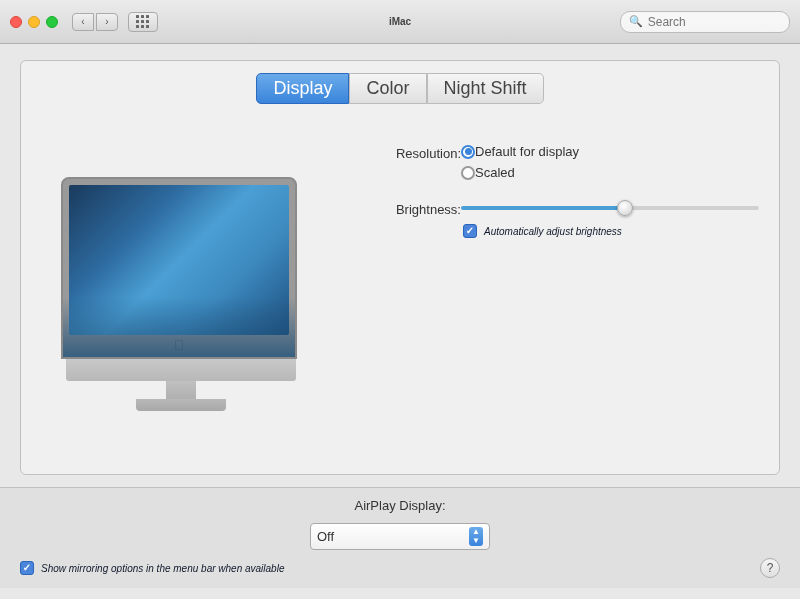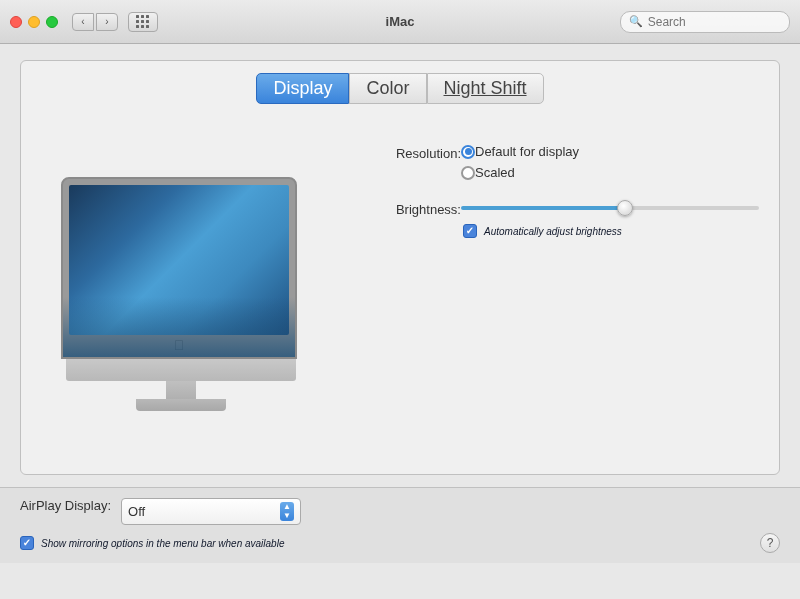--- a/index.html
+++ b/index.html
@@ -24,21 +24,21 @@
       align-items: center;
       justify-content: space-between;
       padding: 0 10px;
       position: relative;
     }
 
     .titlebar-center {
       position: absolute;
       left: 50%;
       transform: translateX(-50%);
-      font-size: 13px;
+      font-size: 10px;
       font-weight: 600;
       color: #444;
     }
 
     .titlebar-left {
       display: flex;
       align-items: center;
       gap: 6px;
     }
 
@@ -162,21 +162,20 @@
       cursor: pointer;
       background: linear-gradient(to bottom, #f5f5f5, #e0e0e0);
     }
 
     .tab:first-child {
       border-radius: 5px 0 0 5px;
     }
 
     .tab:last-child {
       border-radius: 0 5px 5px 0;
-      text-decoration: underline;
     }
 
     .tab.active {
       background: linear-gradient(to bottom, #6aabea, #3a84db);
       color: white;
       border-color: #2a6abf;
       position: relative;
       z-index: 1;
     }
 
@@ -398,23 +397,24 @@
 
     
     .bottom-bar {
       background: #e0e0e0;
       border-top: 1px solid #c0c0c0;
       padding: 10px 20px;
     }
 
     .airplay-row {
       display: flex;
-      align-items: flex-start;
+      align-items: center;
       gap: 10px;
       margin-bottom: 8px;
+      flex-direction: column;
     }
 
     .airplay-label {
       font-size: 13px;
       color: #333;
     }
 
     .select-box {
       display: flex;
       align-items: center;

